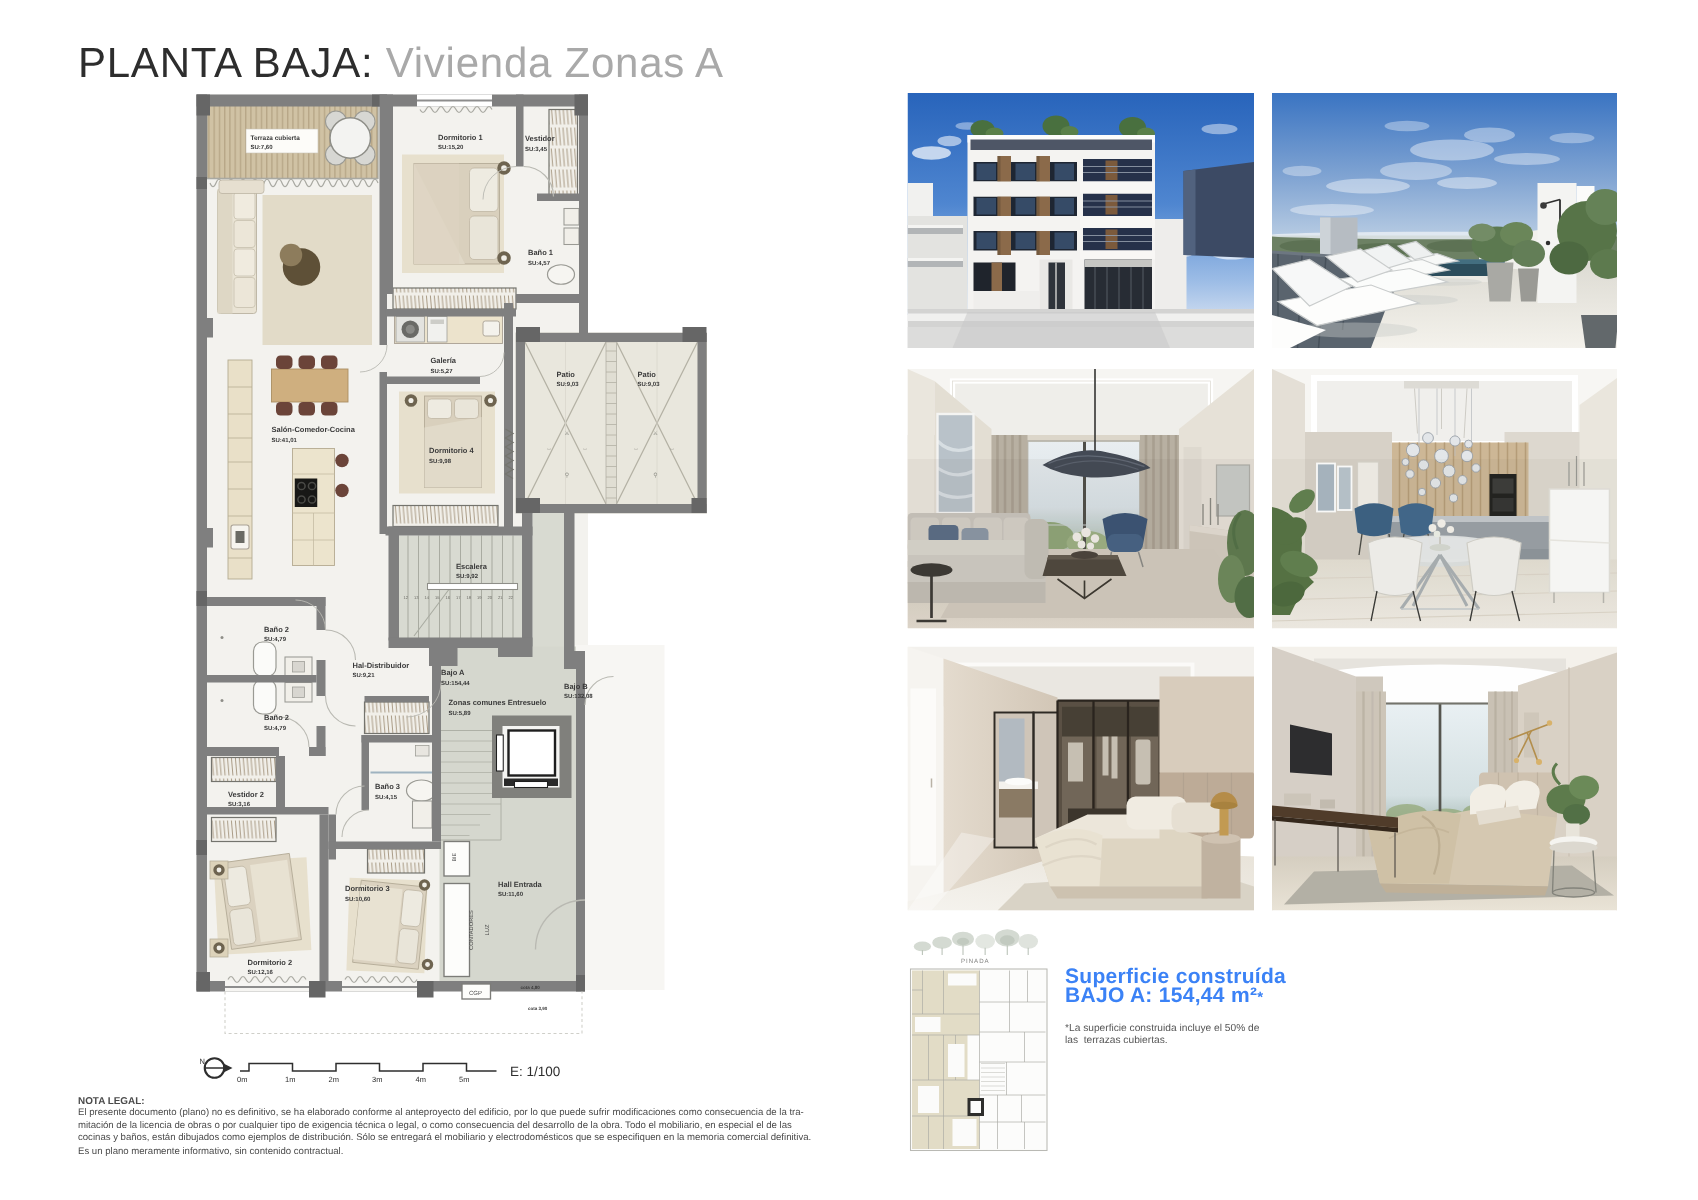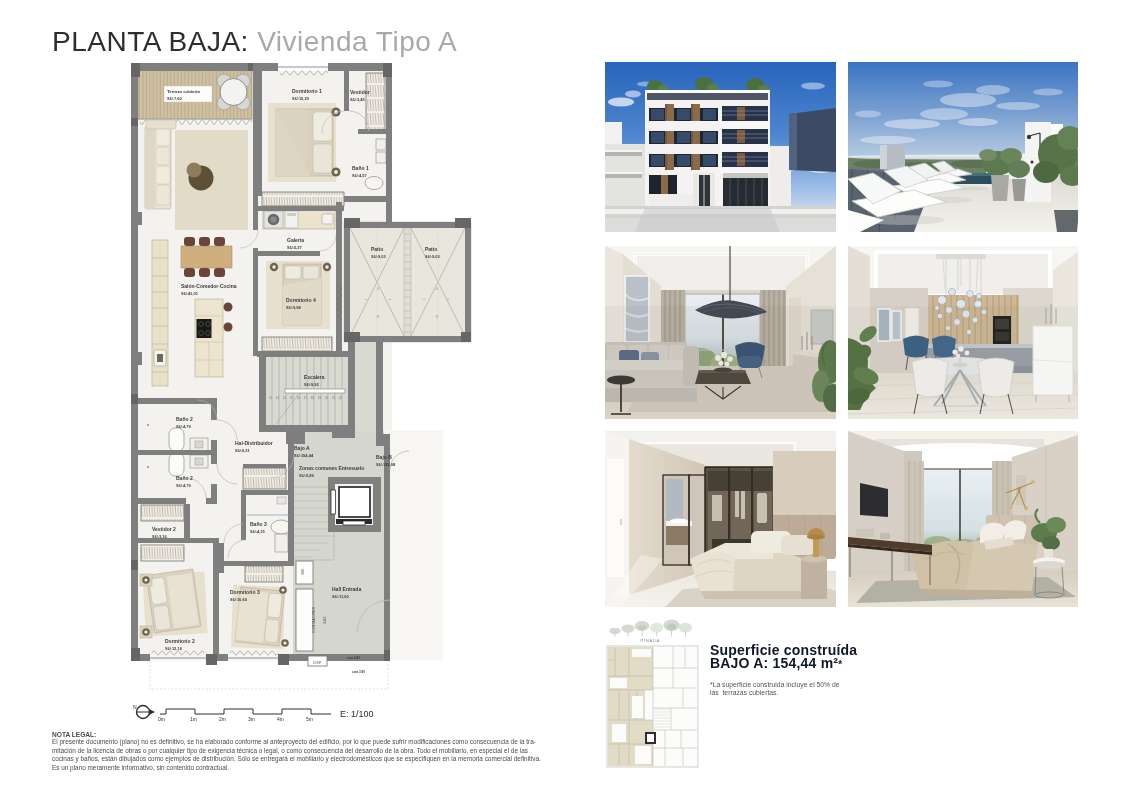--- a/index.html
+++ b/index.html
@@ -3,21 +3,21 @@
 <meta charset="utf-8">
 <style>
   html,body{margin:0;padding:0;width:1132px;height:800px;background:#ffffff;
     font-family:"Liberation Sans",sans-serif;overflow:hidden;position:relative}
   .abs{position:absolute}
   svg text{font-family:"Liberation Sans",sans-serif}
 </style>
 </head>
 <body>
 
-<div class="abs" style="left:52px;top:26px;font-size:28px;font-weight:400;color:#2d2d2d;letter-spacing:0.5px;white-space:nowrap">PLANTA BAJA: <span style="color:#a9a9a9">Vivienda Tipo A</span></div>
+<div class="abs" style="left:52px;top:26px;font-size:28px;font-weight:400;color:#2d2d2d;letter-spacing:0.5px;white-space:nowrap">PLANTA BAJA: <span style="color:#a9a9a9">Vivienda Zonas A</span></div>
 
 <svg id="plan" class="abs" style="left:0;top:0" width="1132" height="800" viewBox="0 0 1132 800">
 <defs>
 <pattern id="deckp" width="3.5" height="8" patternUnits="userSpaceOnUse">
         <rect width="3.5" height="8" fill="#d0c2a4"></rect>
         <rect x="2.4" width="0.8" height="8" fill="#b4a383"></rect>
       </pattern>
 <pattern id="hatchp" width="2.6" height="14" patternUnits="userSpaceOnUse">
         <rect width="2.6" height="14" fill="#f1efe9"></rect>
         <line x1="0.9" y1="1" x2="1.9" y2="13" stroke="#97876d" stroke-width="0.55"></line>
@@ -1374,20 +1374,20 @@
         <line x1="47" y1="78" x2="63" y2="78"></line>
         <line x1="47" y1="81" x2="63" y2="81"></line>
       </g>
 
 <rect x="38" y="86" width="11" height="12" fill="#2e2e2c"></rect>
 <rect x="40" y="88" width="7" height="8" fill="#fcfcfb"></rect>
 </g>
 </svg>
 
 <div class="abs" style="left:710px;top:644px;color:#4e4e4e">
-  <div style="font-size:14px;font-weight:bold;line-height:13px;letter-spacing:0.2px;color:#0f172a">Superficie construída<br>BAJO A: 154,44 m²<span style="font-size:10px">*</span></div>
+  <div style="font-size:14px;font-weight:bold;line-height:13px;letter-spacing:0.2px;color:#3b82f6">Superficie construída<br>BAJO A: 154,44 m²<span style="font-size:10px">*</span></div>
   <div style="font-size:6.8px;margin-top:10px;line-height:7.5px;color:#555">*La superficie construida incluye el 50% de<br>las&nbsp; terrazas cubiertas.</div>
 </div>
 
 <div class="abs" style="left:52px;top:731px;width:1000px;color:#4a4a4a">
   <div style="font-size:6.6px;font-weight:bold">NOTA LEGAL:</div>
   <div style="font-size:6.4px;line-height:8.7px">El presente documento (plano) no es definitivo, se ha elaborado conforme al anteproyecto del edificio, por lo que puede sufrir modificaciones como consecuencia de la tra-<br>mitación de la licencia de obras o por cualquier tipo de exigencia técnica o legal, o como consecuencia del desarrollo de la obra. Todo el mobiliario, en especial el de las<br>cocinas y baños, están dibujados como ejemplos de distribución. Sólo se entregará el mobiliario y electrodomésticos que se especifiquen en la memoria comercial definitiva.<br>Es un plano meramente informativo, sin contenido contractual.</div>
 </div>
 
 </body></html>

